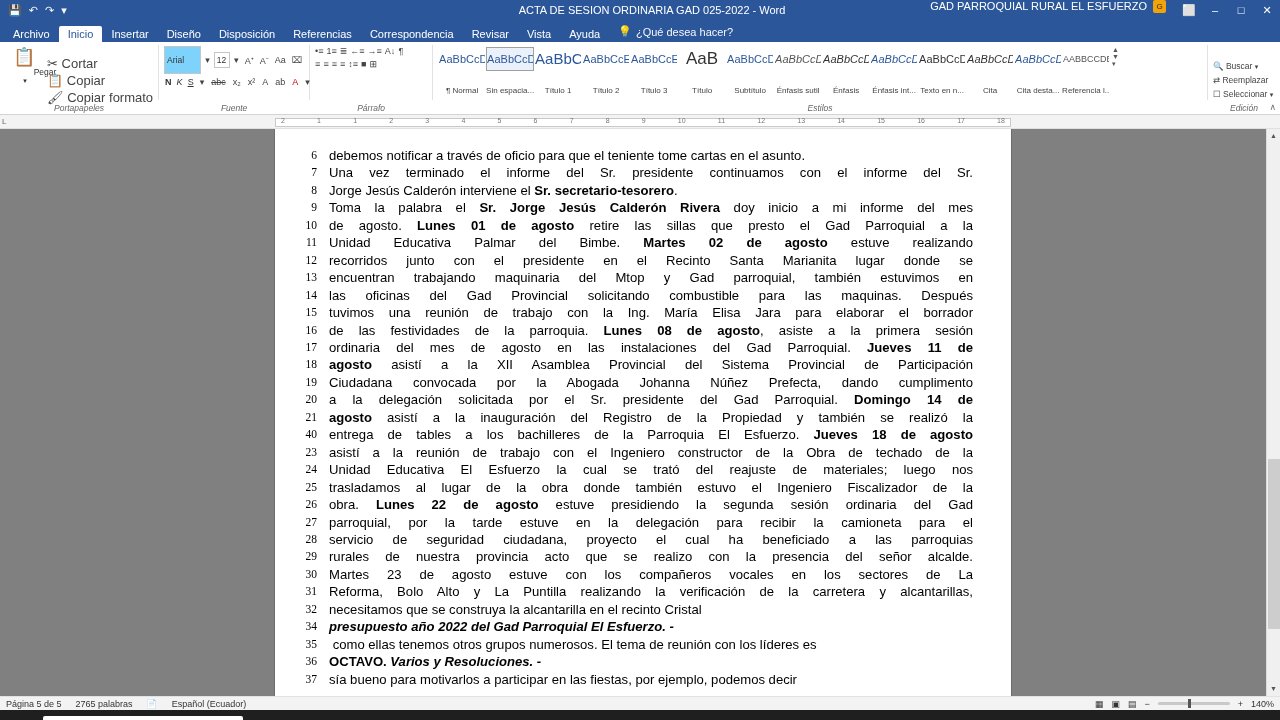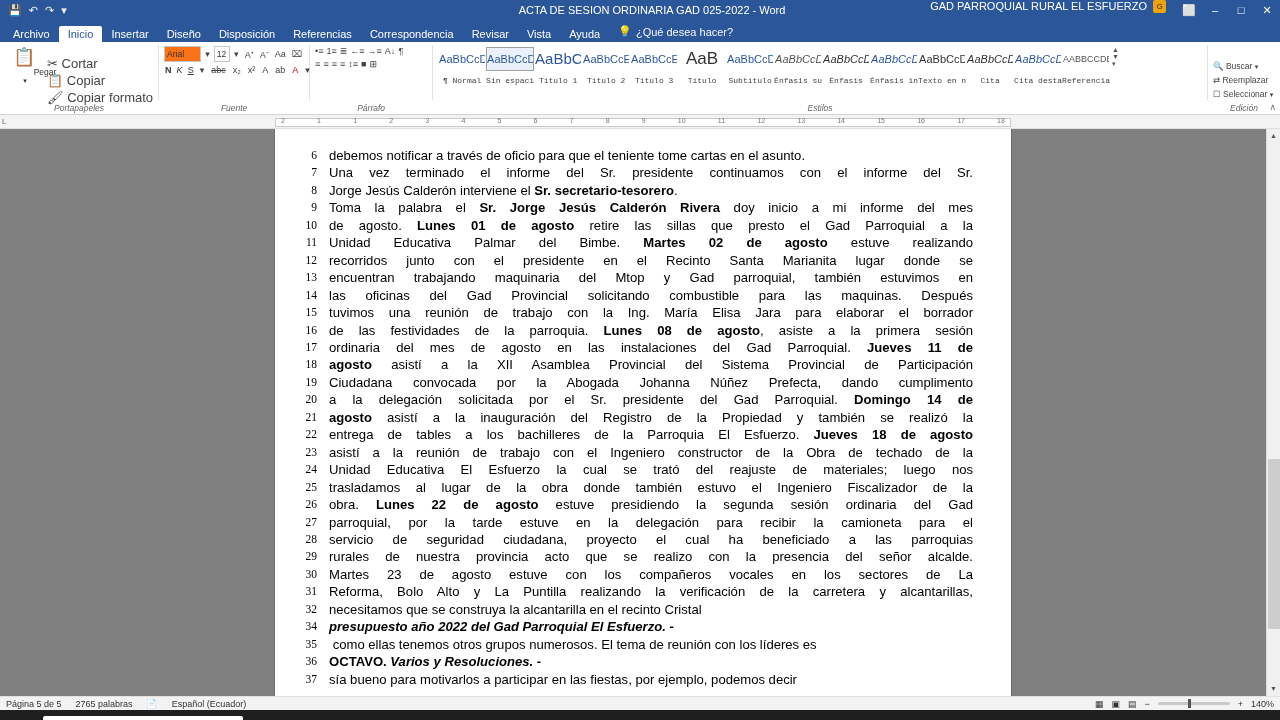--- a/index.html
+++ b/index.html
@@ -61,21 +61,21 @@
   }
   .paste .ic { font-size:18px; line-height:18px; color:#444; }
   .paste .lbl { font-size:8.5px; margin-top:1px;padding-left:40px; }
   .clip-list { display:flex; flex-direction:column; justify-content:center; gap:2px; padding-left:2px; }
   .clip-list div { font-size:13px; color:#444; white-space:nowrap; }
 
   
   .fontgrp { width:150px; }
   .frow { display:flex; align-items:center; gap:2px; margin-bottom:2px; }
   .fname {
-    width:66px;height:16px;border:1px solid #c6c6c6;background:#f97316;font-size:8.5px;
+    width:66px;height:28px;border:1px solid #c6c6c6;background:#7dd3fc;font-size:8.5px;
     display:flex;align-items:center;padding:0 2px;
   }
   .fsize {
     width:26px;height:16px;border:1px solid #c6c6c6;background:#fff;font-size:8.5px;
     display:flex;align-items:center;padding:0 2px;
   }
   .mini { font-size:9px; padding:1px 2px; color:#444; }
   .fbtns { display:flex; align-items:center; gap:3px; font-size:9px; }
   .fbtns b, .fbtns i, .fbtns u { padding:0 1px; }
 
@@ -87,21 +87,21 @@
   .stylegrp { flex:1; min-width:0; }
   .styles { display:flex; align-items:flex-start; gap:0; overflow:hidden; }
   .stl {
     width:48px; text-align:center; padding:1px 0 0; cursor:default;
   }
   .stl .prev {
     font-size:11px; line-height:22px; height:24px; color:#2b579a;
     border:1px solid transparent; overflow:hidden; white-space:nowrap;
   }
   .stl.sel .prev { border:1px solid #a0a0a0; background:#eaf1fb; }
-  .stl .nm { font-size:8px; color:#444; margin-top:5px; white-space:nowrap; overflow:hidden;font-family:Liberation Mono, monospace; }
+  .stl .nm { font-size:8px; color:#444; margin-top:15px; white-space:nowrap; overflow:hidden; }
   .stl.big .prev { font-size:17px; }
 
   
   .editgrp { width:72px; }
   .erow { font-size:8.5px; color:#444; margin:2px 0; white-space:nowrap; }
 
   .ribbon-collapse { position:absolute; right:4px; bottom:2px; font-size:9px; color:#777; }
 
   
   .ruler {
@@ -455,21 +455,21 @@
         </div>
         <div class="ln">
           <div class="lnum">20</div>
           <div class="ltext j">a la delegación solicitada por el Sr. presidente del Gad Parroquial. <b>Domingo 14 de</b></div>
         </div>
         <div class="ln">
           <div class="lnum">21</div>
           <div class="ltext j"><b>agosto</b> asistí a la inauguración del Registro de la Propiedad y también se realizó la</div>
         </div>
         <div class="ln">
-          <div class="lnum">22</div>
+          <div class="lnum">40</div>
           <div class="ltext j">entrega de tables a los bachilleres de la Parroquia El Esfuerzo. <b>Jueves 18 de agosto</b></div>
         </div>
         <div class="ln">
           <div class="lnum">23</div>
           <div class="ltext j">asistí a la reunión de trabajo con el Ingeniero constructor de la Obra de techado de la</div>
         </div>
         <div class="ln">
           <div class="lnum">24</div>
           <div class="ltext j">Unidad Educativa El Esfuerzo la cual se trató del reajuste de materiales; luego nos</div>
         </div>

